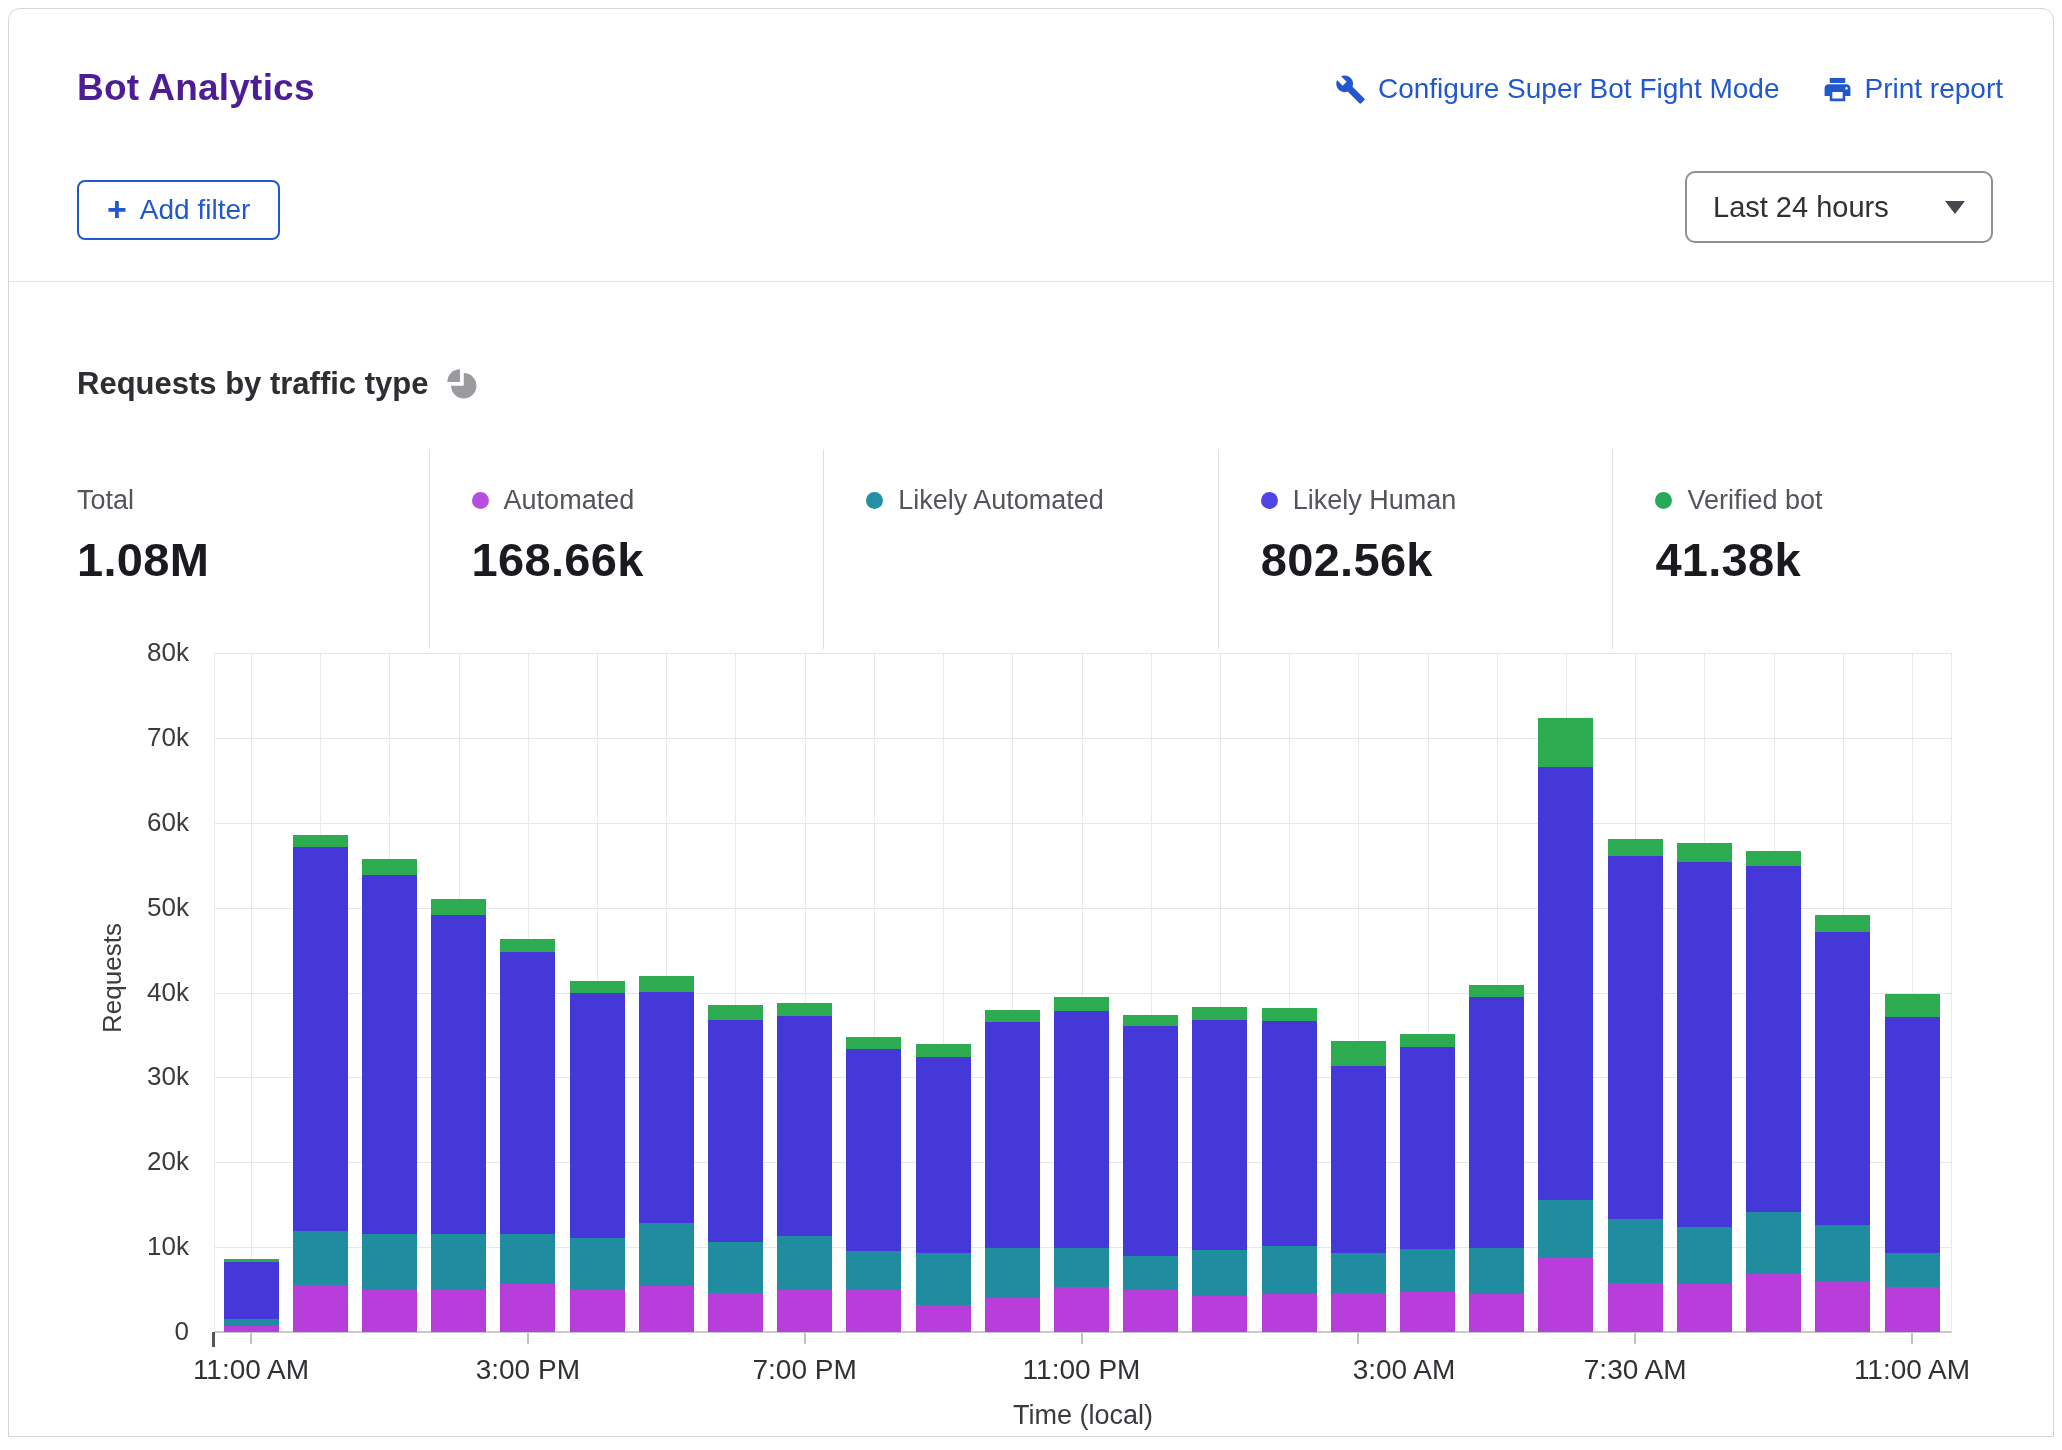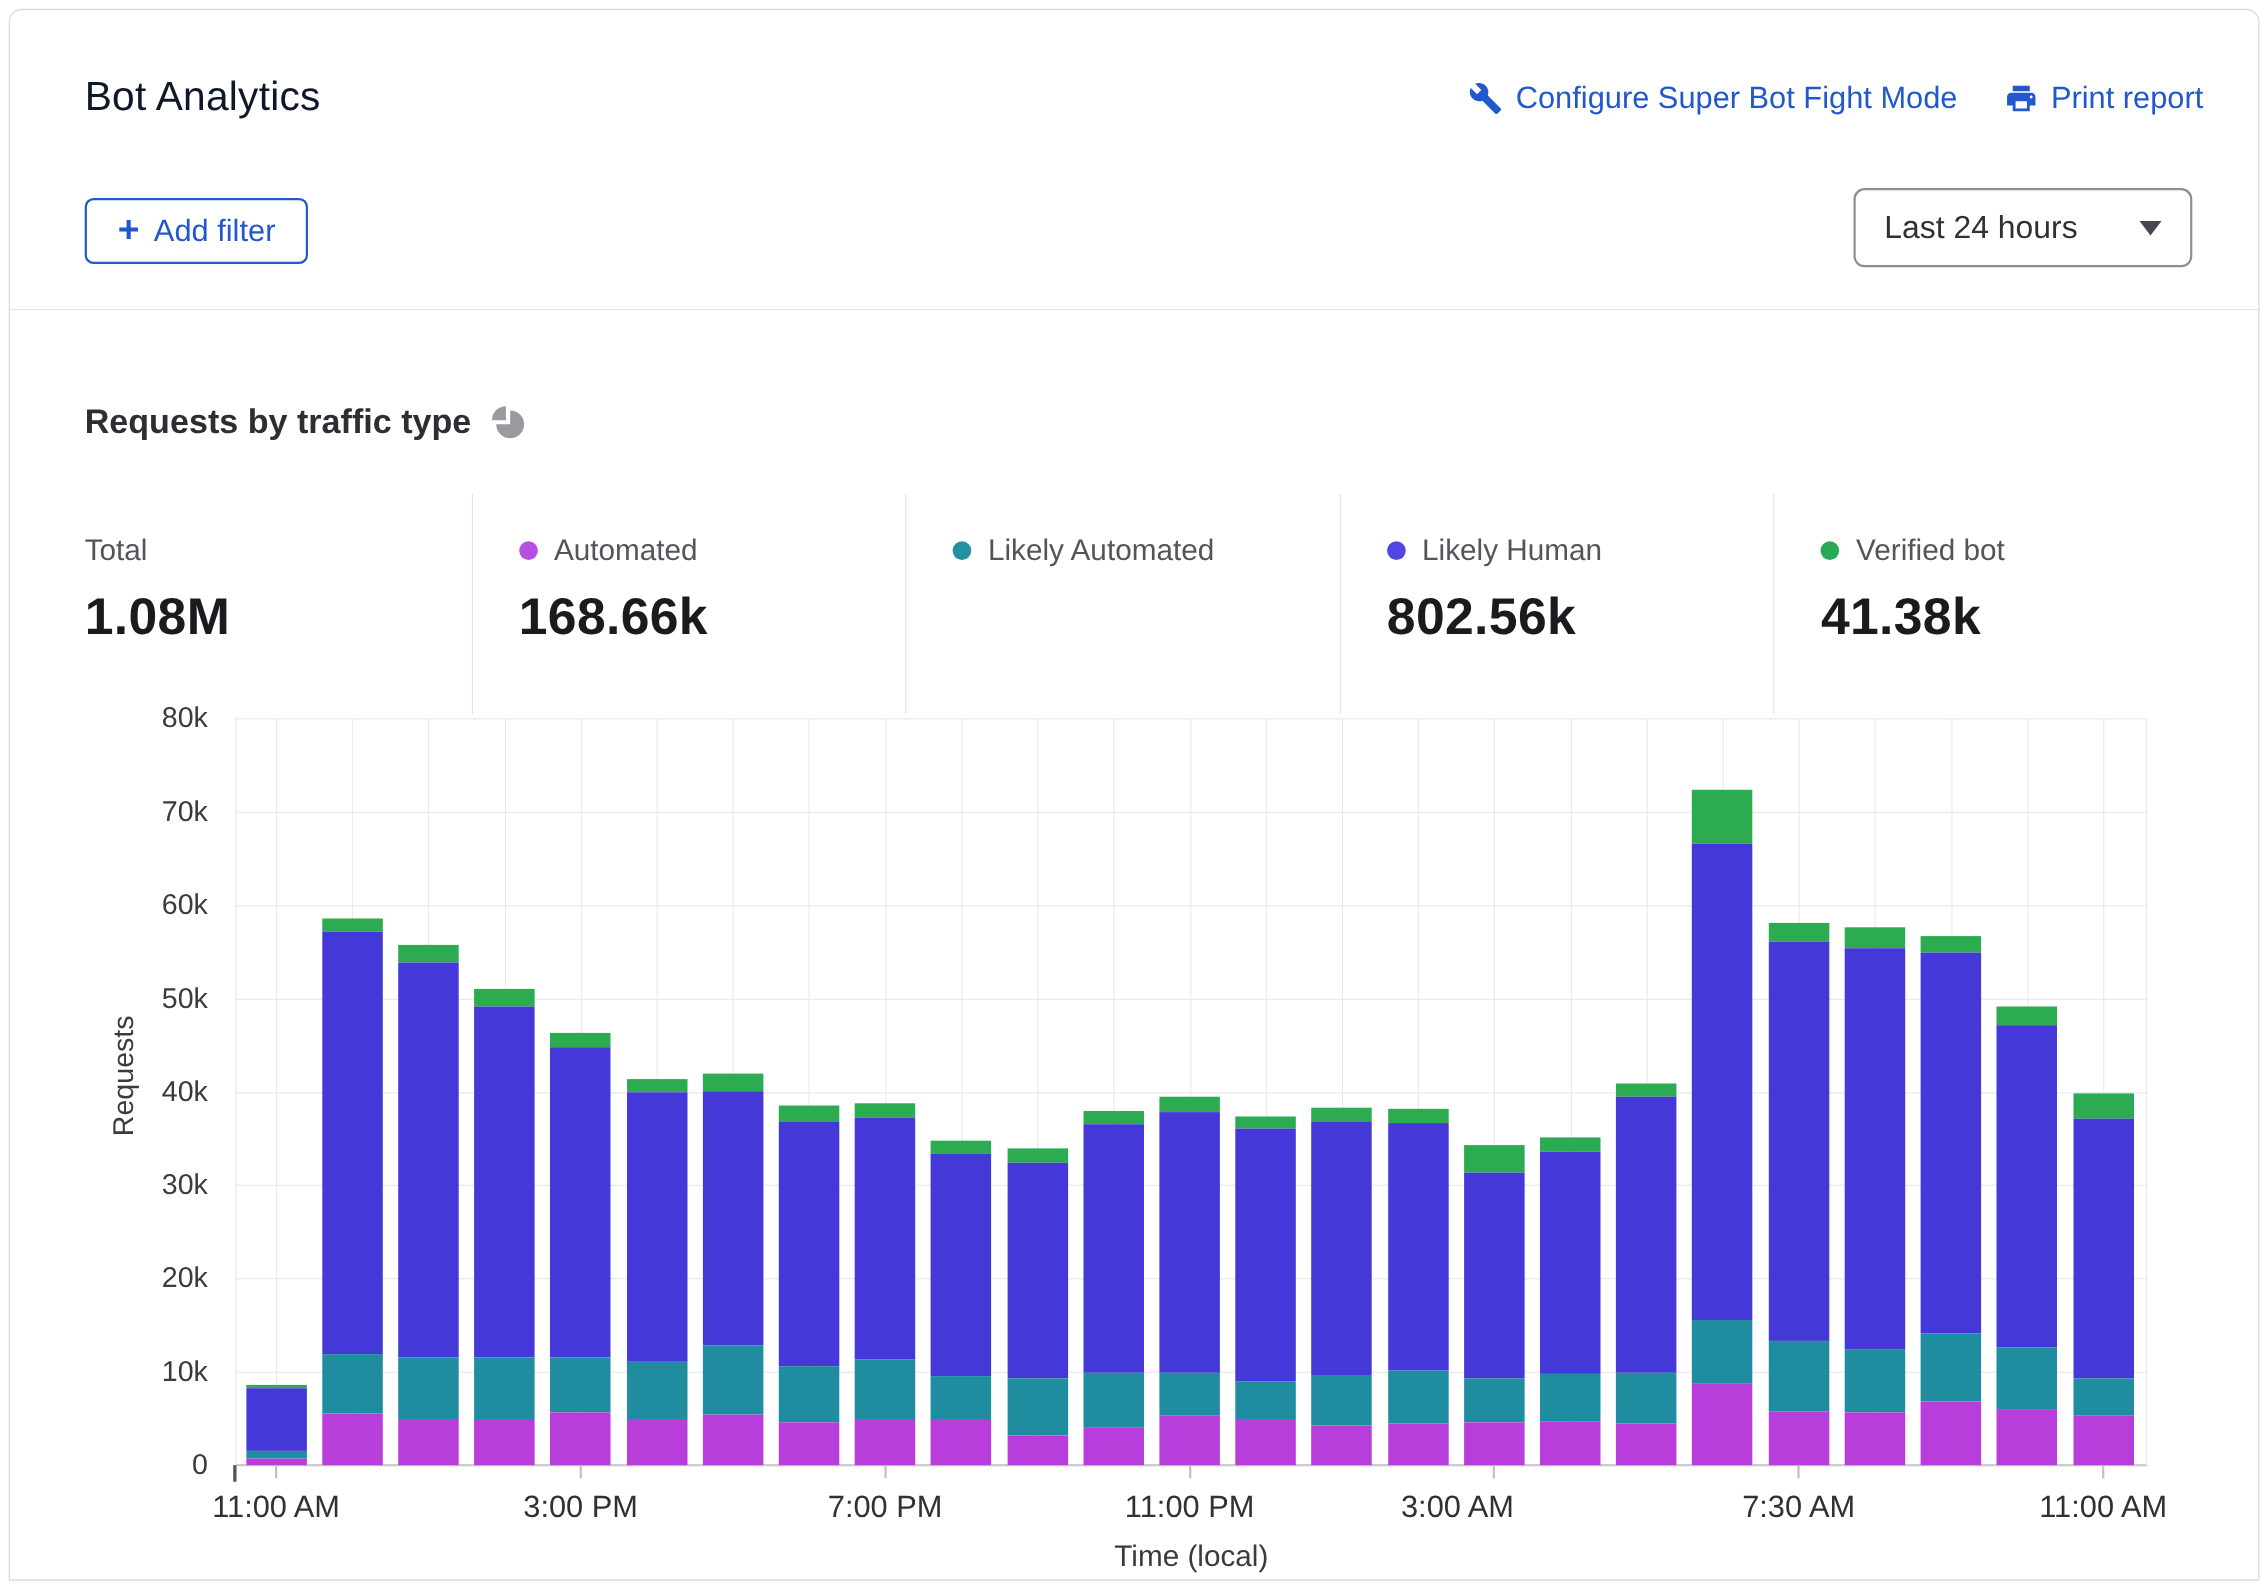--- a/index.html
+++ b/index.html
@@ -6,21 +6,21 @@
   html,body { width:2062px; height:1450px; background:#ffffff;
     font-family:"Liberation Sans", sans-serif; color:#303035; overflow:hidden; }
 
   .card { position:absolute; left:8px; top:8px; width:2046px; height:1429px;
     background:#fff; border:1px solid #d5d5d9; border-radius:12px 12px 0 0; }
 
   
   .card-header { position:absolute; left:0; top:0; width:100%; height:273px;
     border-bottom:1px solid #e2e2e6; }
   .page-title { position:absolute; left:68px; top:58px; font-size:37px;
-    font-weight:400; color:#0f172a; letter-spacing:.2px; }
+    font-weight:700; color:#4c1d95; letter-spacing:.2px; }
   .header-links { position:absolute; top:64px; right:50px; display:flex;
     align-items:center; gap:42px; }
   .hlink { display:flex; align-items:center; gap:12px; color:#2158ce;
     font-size:28px; cursor:pointer; }
   .hlink svg { width:31px; height:31px; fill:#2158ce; }
 
   .add-filter-btn { position:absolute; left:68px; top:171px; height:60px;
     padding:0 28px; border:2px solid #2158ce; border-radius:8px; background:#fff;
     display:inline-flex; align-items:center; gap:13px; color:#2158ce;
     font-size:28px; cursor:pointer; font-family:"Liberation Sans",sans-serif; }
@@ -350,21 +350,21 @@
       <div class="xaxis-start-tick" style="left: -2px; top: 679px;"></div>
       <div class="xtick-mark" style="left: 36px; top: 679px;"></div>
       <div class="xtick-label" style="left: -63px; top: 701px;">11:00 AM</div>
       <div class="xtick-mark" style="left: 312.833px; top: 679px;"></div>
       <div class="xtick-label" style="left: 213.833px; top: 701px;">3:00 PM</div>
       <div class="xtick-mark" style="left: 589.667px; top: 679px;"></div>
       <div class="xtick-label" style="left: 490.667px; top: 701px;">7:00 PM</div>
       <div class="xtick-mark" style="left: 866.5px; top: 679px;"></div>
       <div class="xtick-label" style="left: 767.5px; top: 701px;">11:00 PM</div>
       <div class="xtick-mark" style="left: 1143.33px; top: 679px;"></div>
-      <div class="xtick-label" style="left: 1011px; top: 701px;">3:00 AM</div>
+      <div class="xtick-label" style="left: 1090px; top: 701px;">3:00 AM</div>
       <div class="xtick-mark" style="left: 1420.17px; top: 679px;"></div>
       <div class="xtick-label" style="left: 1321.17px; top: 701px;">7:30 AM</div>
       <div class="xtick-mark" style="left: 1697px; top: 679px;"></div>
       <div class="xtick-label" style="left: 1598px; top: 701px;">11:00 AM</div>
       <div class="y-title">Requests</div>
       <div class="x-title" style="left: 719px; top: 747px;">Time (local)</div>
     </div>
 
 </div>
 

